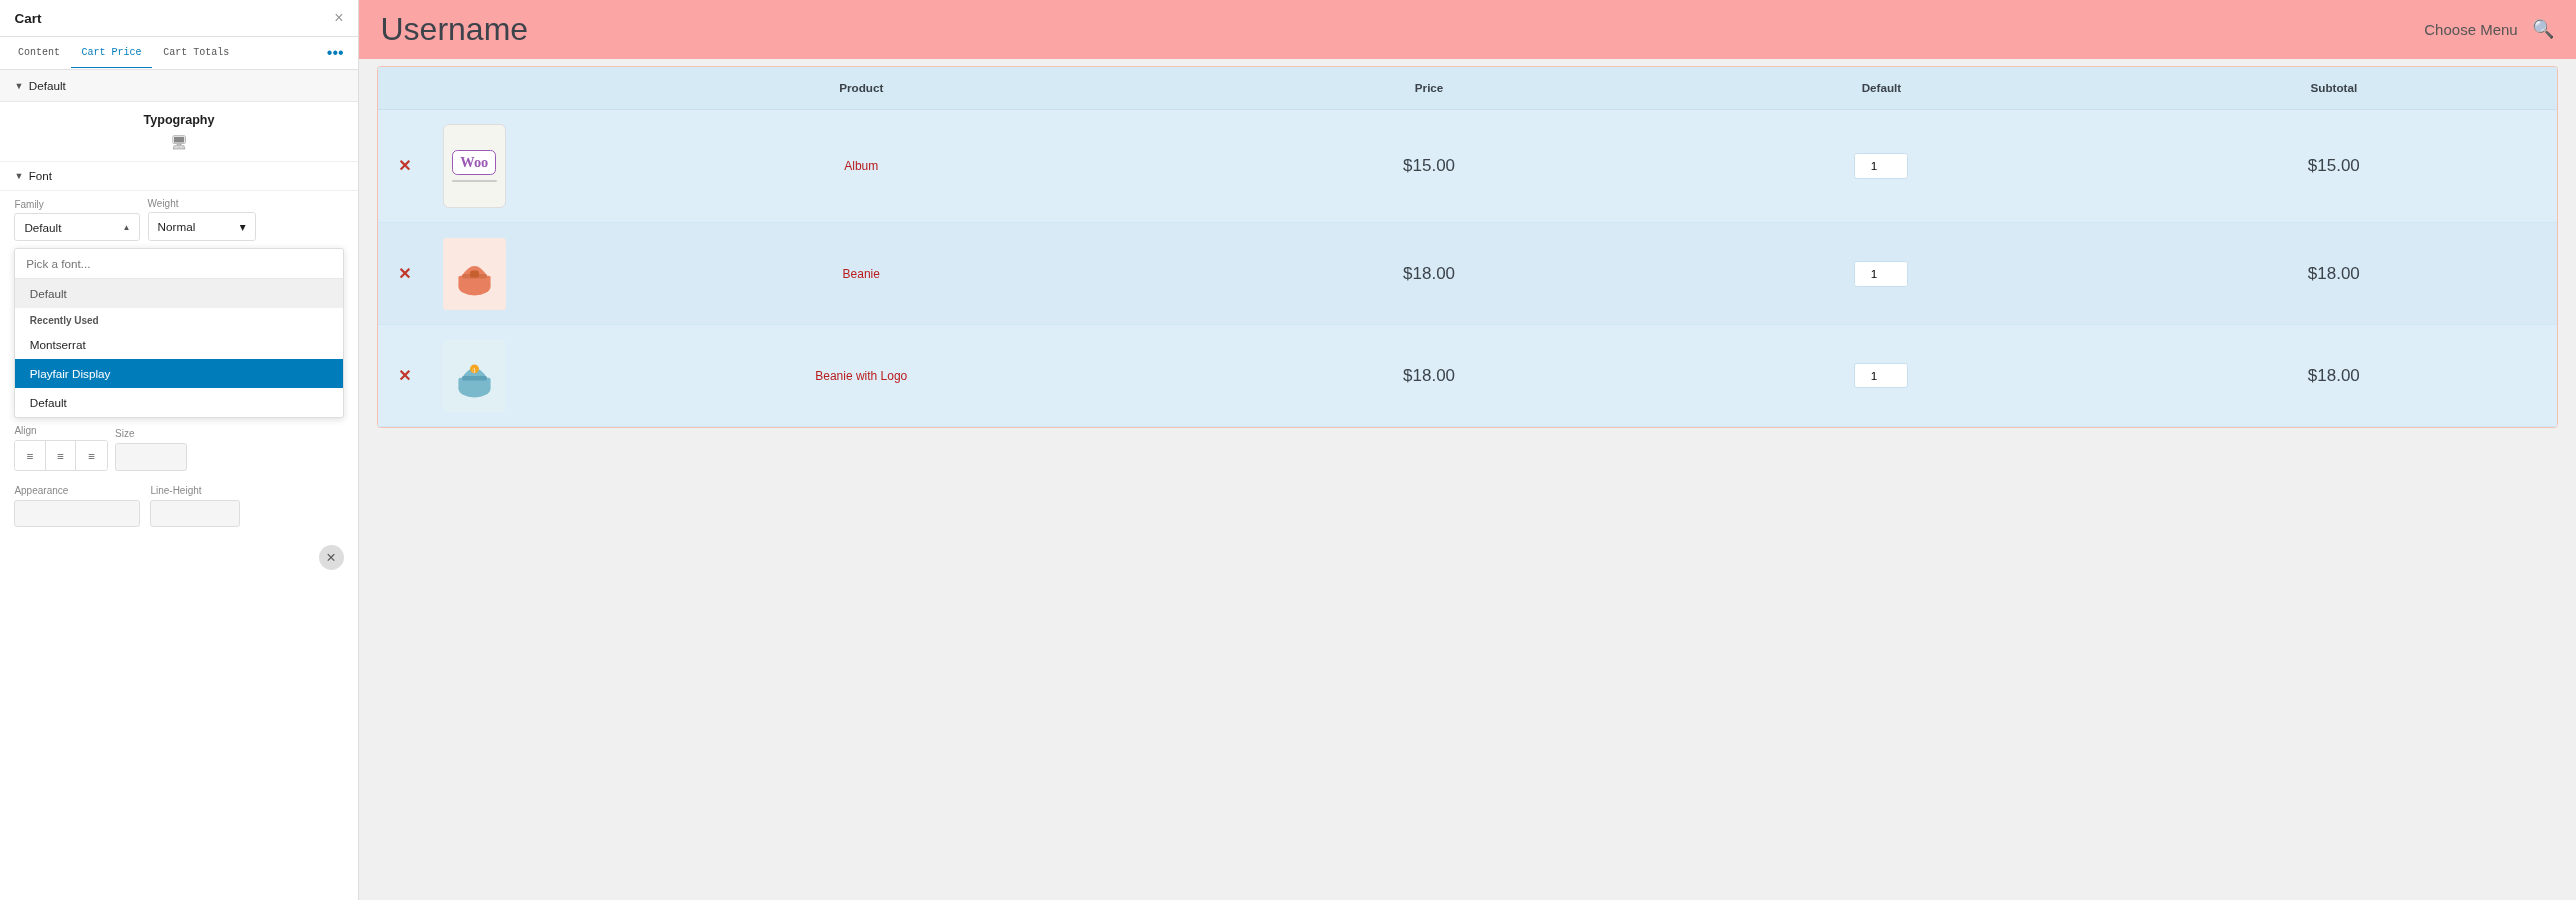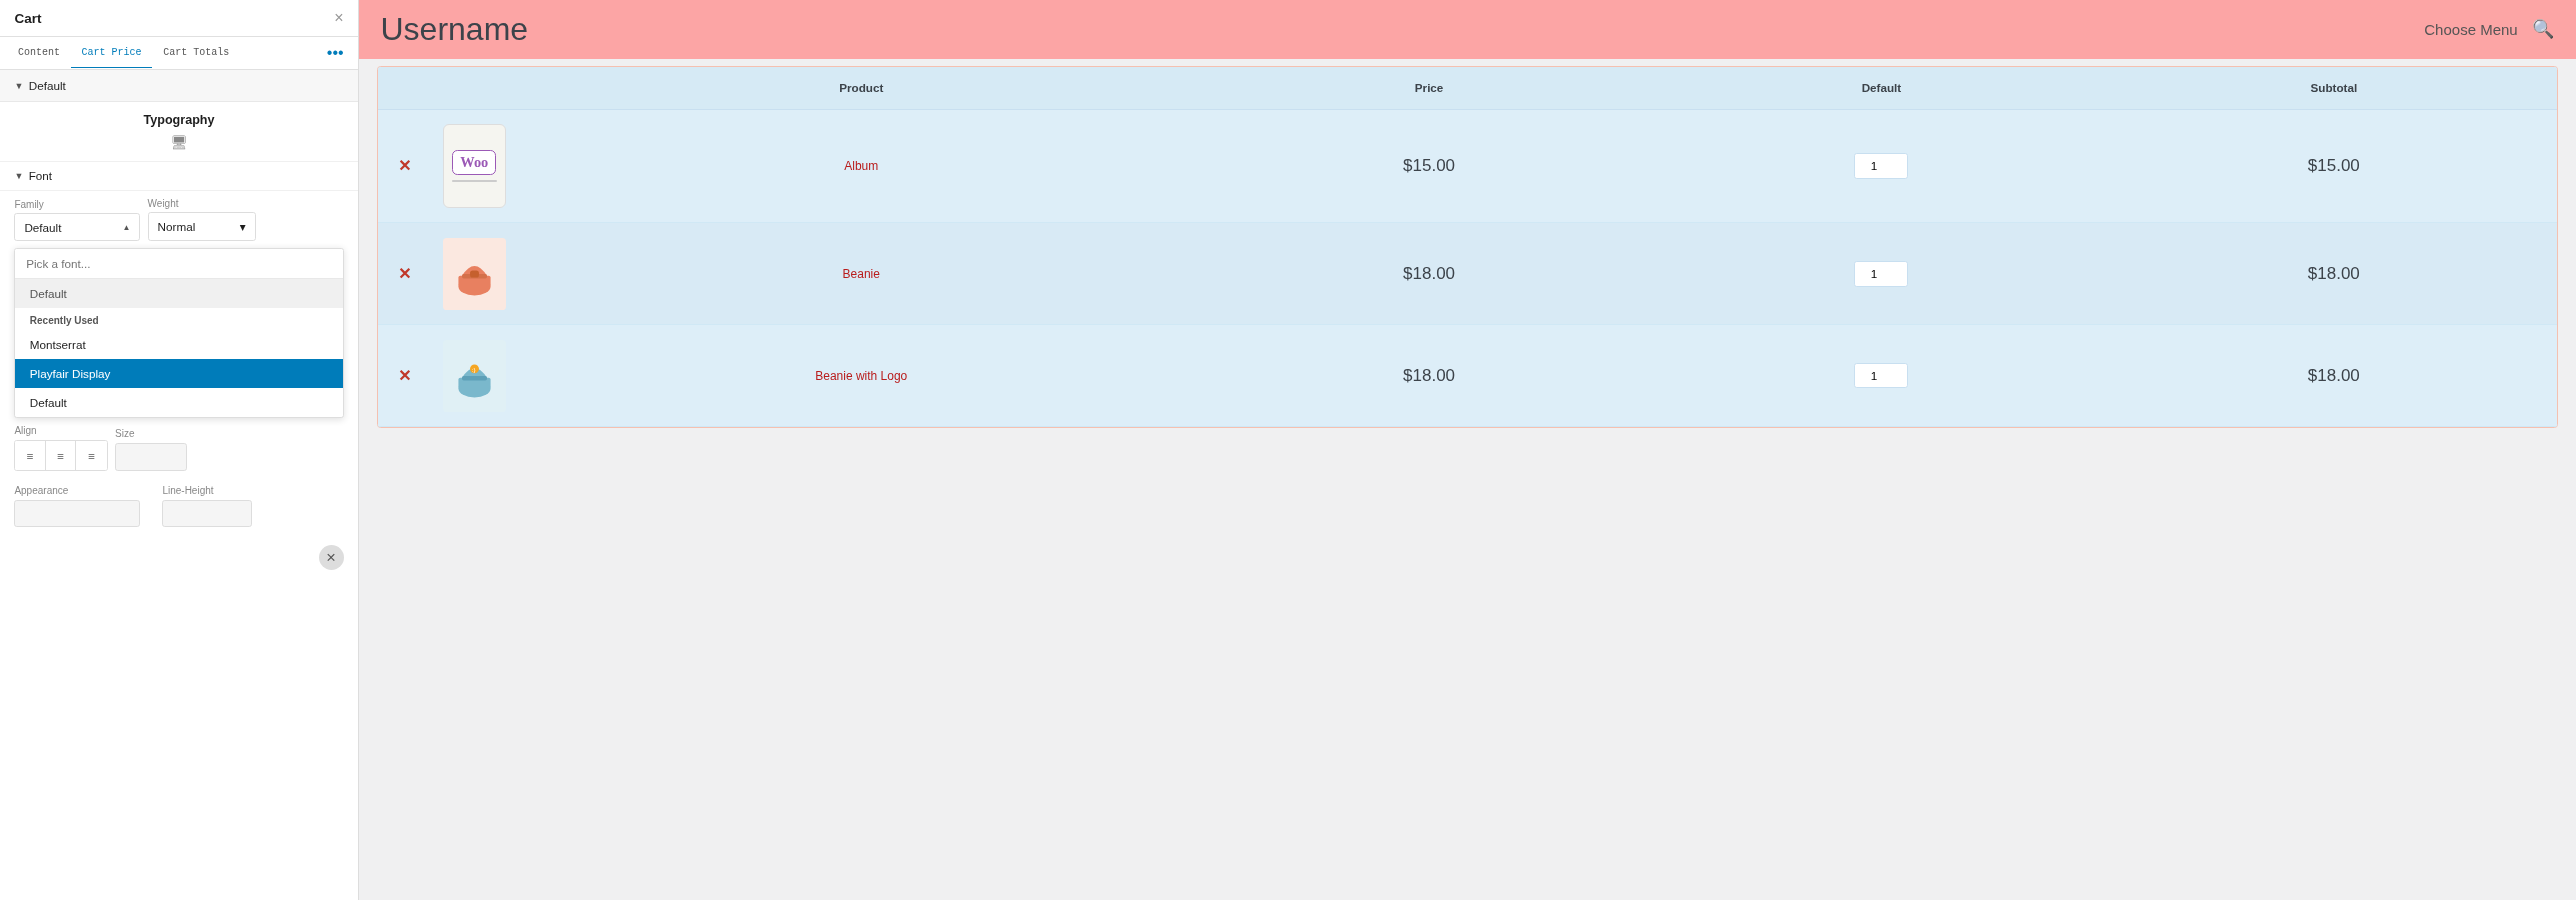--- a/index.html
+++ b/index.html
@@ -272,21 +272,21 @@
       padding: 6.3px 9px;
       border: 0.9px solid #ddd;
       border-radius: 2.7px;
       font-size: 11.7px;
       background: #f5f5f5;
       color: #ccc;
     }
 
     .appearance-row {
       display: flex;
-      gap: 22px;
+      gap: 10px;
       padding: 7.2px 14.4px;
       align-items: flex-end;
     }
 
     .appearance-select {
       width: 126px;
       padding: 6.3px 9px;
       border: 0.9px solid #ddd;
       border-radius: 2.7px;
       background: #f5f5f5;

